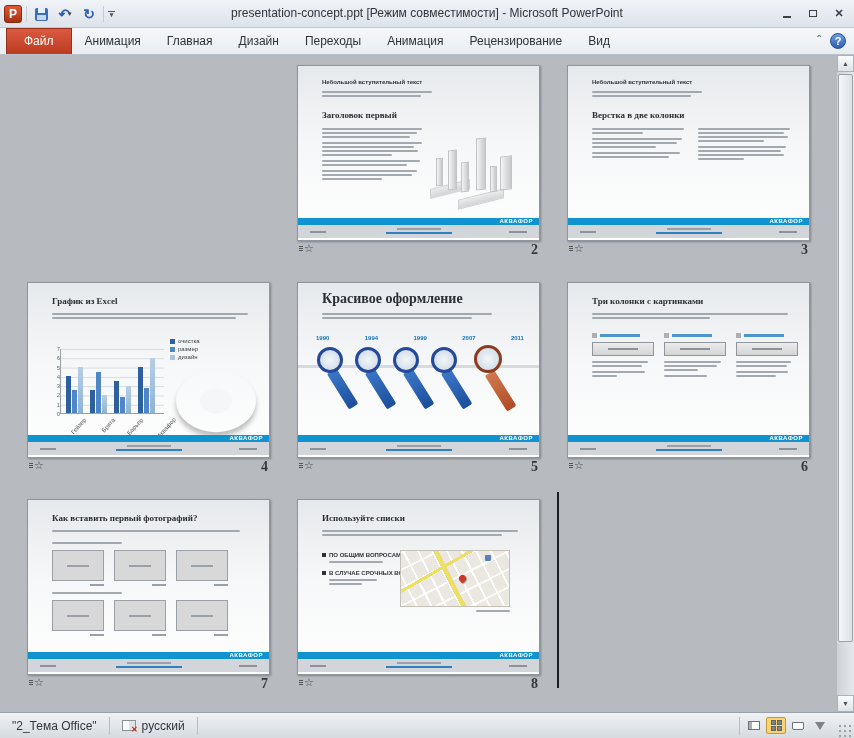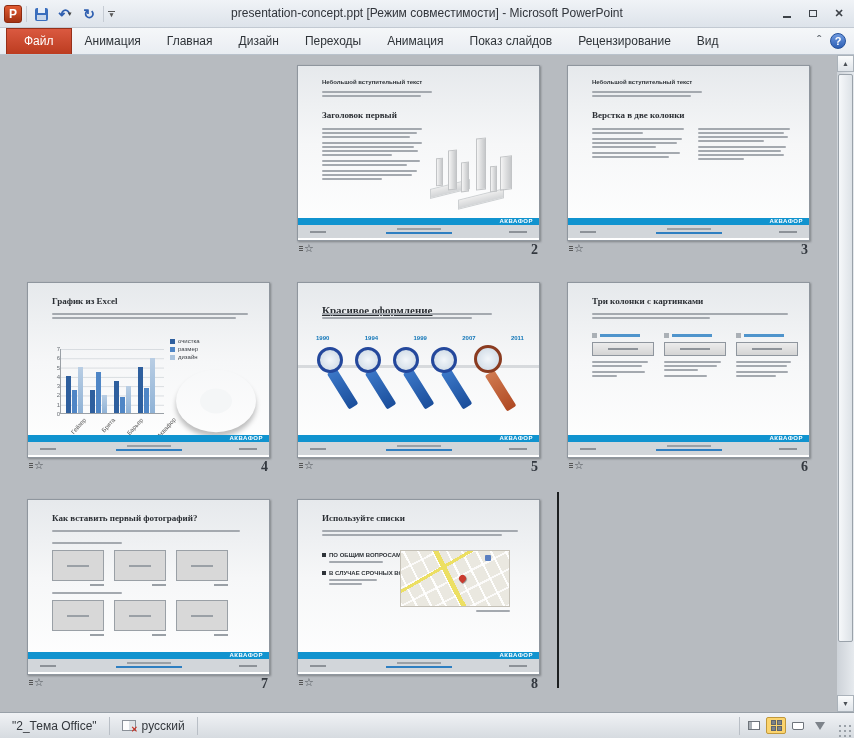--- a/index.html
+++ b/index.html
@@ -219,21 +219,20 @@
   </div>
 </div>
 
 <div class="tabrow">
   <span class="tab file">Файл</span>
   <span class="tab">Анимация</span>
   <span class="tab">Главная</span>
   <span class="tab">Дизайн</span>
   <span class="tab">Переходы</span>
   <span class="tab">Анимация</span>
-  <span class="tab">Показ слайдов</span>
   <span class="tab">Рецензирование</span>
   <span class="tab">Вид</span>
   <span class="tab-right">
     <span class="rib-caret">ˆ</span>
     <span class="helpbtn">?</span>
   </span>
 </div>
 
 <div class="workspace">
 
@@ -427,21 +426,21 @@
             <i></i>
           </span>
           <span class="glyph">☆</span>
         </span>
       <span class="slide-num">4</span>
     </div>
   </div>
 
   <div class="slide-cell" style="left:297px; top:227px;">
     <div class="thumb">
-      <div class="s-title" style="left:24px; top:21px; font-size:11px;text-decoration:underline;">Красивое оформление</div>
+      <div class="s-title" style="left:24px; top:8px; font-size:14px;">Красивое оформление</div>
       <div class="txtblock" style="left:24px; top:30px; width:170px;">
         <div class="ln" style="width:100%"></div>
           <div class="ln" style="width:88%"></div>
       </div>
       <div class="years">
         <span>1990</span>
         <span>1994</span>
         <span>1999</span>
         <span>2007</span>
         <span>2011</span>

